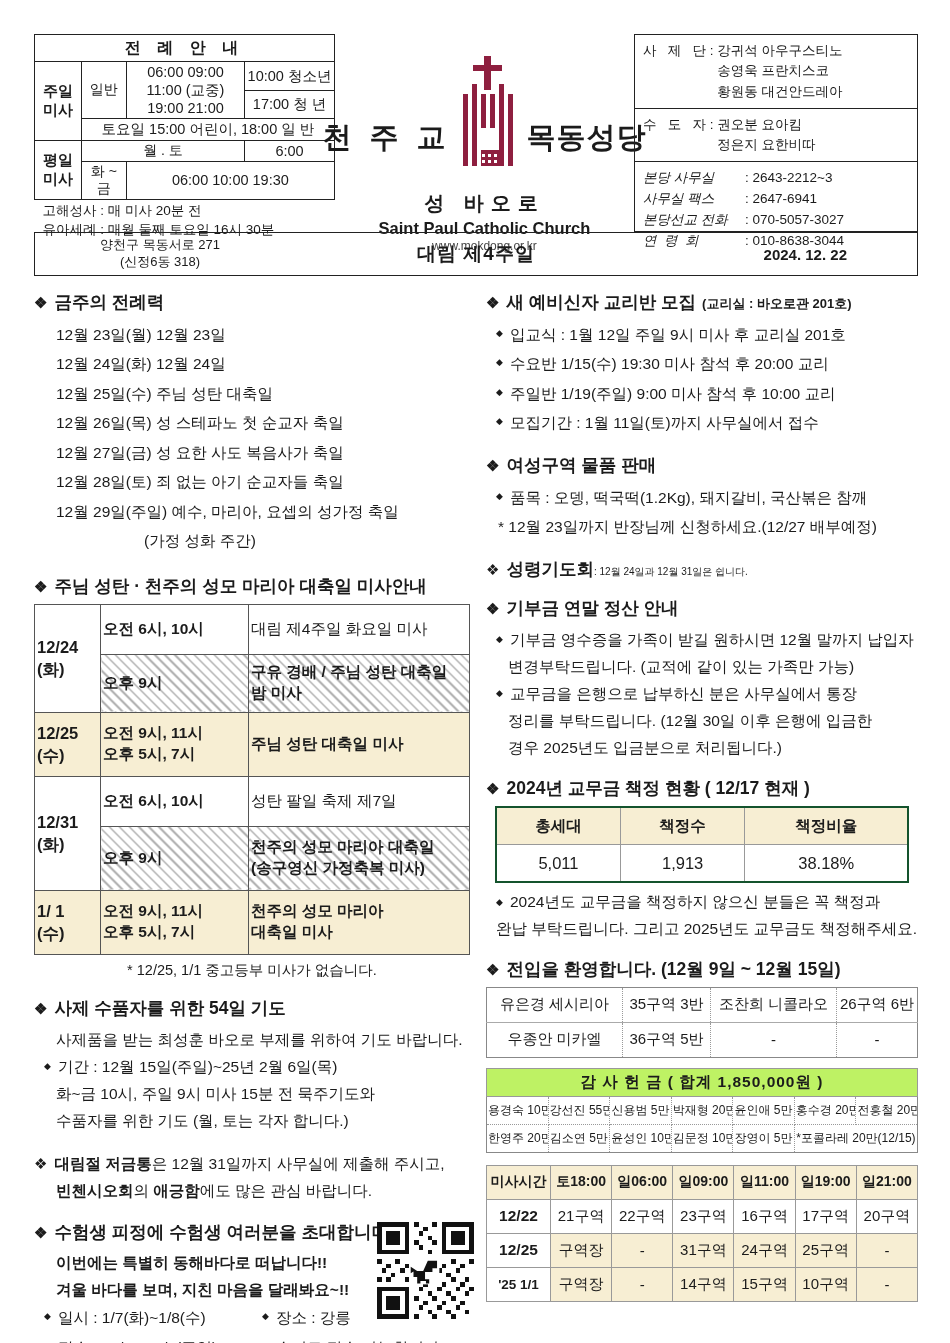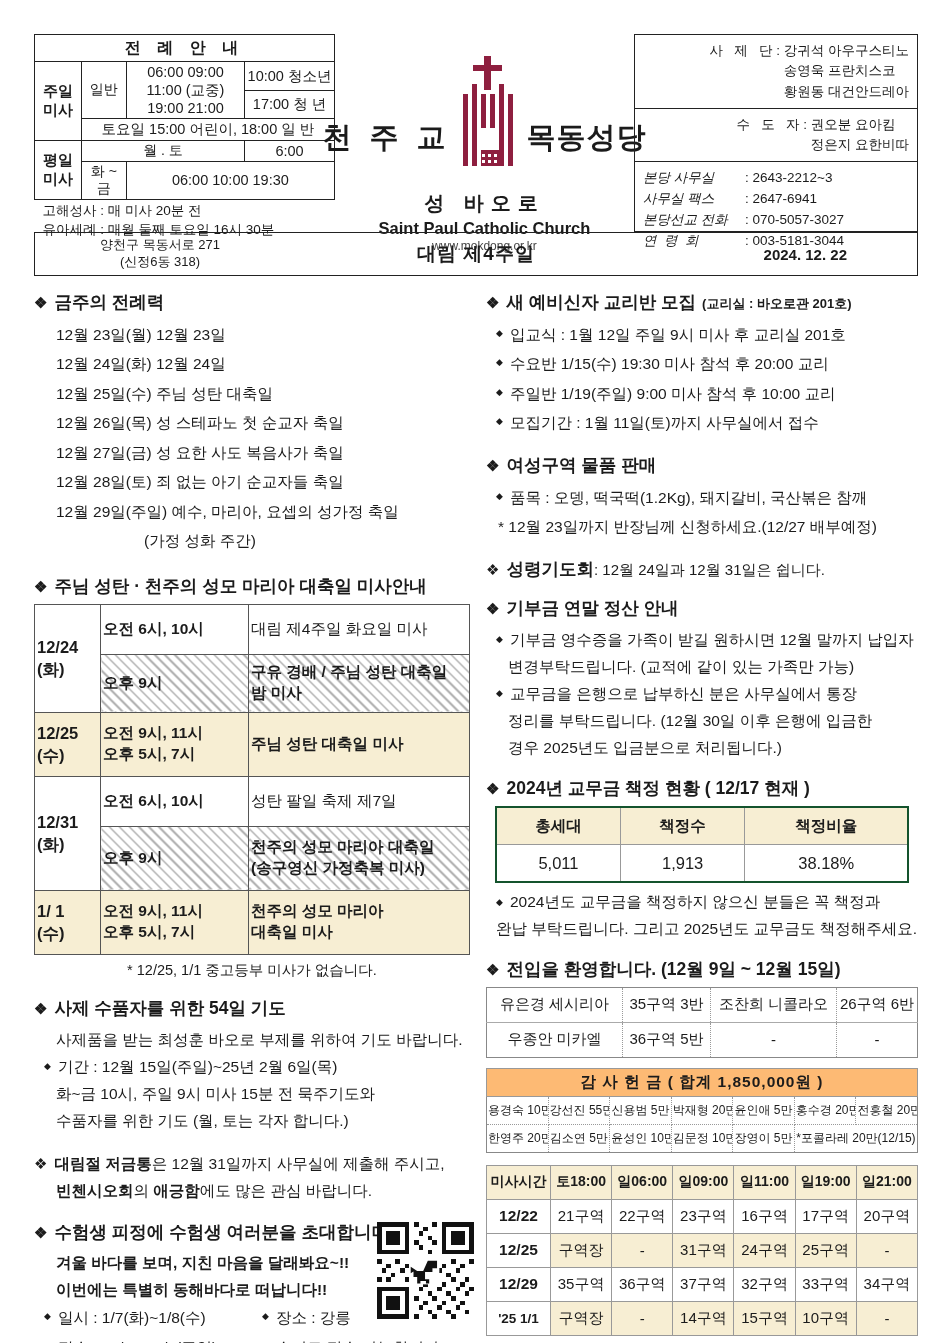--- a/index.html
+++ b/index.html
@@ -16,21 +16,21 @@
   .logo-box{width:299px;display:flex;flex-direction:column;align-items:center;justify-content:flex-start;padding-top:20px;}
   .logo-main{display:flex;align-items:flex-end;}
   .logo-kr{font-weight:bold;font-size:29px;letter-spacing:5px;margin-bottom:14px;white-space:nowrap;}
   .logo-kr.rt{letter-spacing:1px;margin-left:2px;}
   .patron{font-size:20px;font-weight:bold;letter-spacing:7px;margin-top:18px;}
   .en-name{font-size:16.5px;font-weight:bold;margin-top:2px;}
   .url{font-size:12px;color:#444;margin-top:1px;}
   .contact-box{width:284px;border:1.5px solid #222;display:flex;flex-direction:column;font-size:13.5px;}
   .contact-sec{padding:6px 8px;line-height:1.5;}
   .contact-sec + .contact-sec{border-top:1.5px solid #222;}
-  .c-row{display:flex;justify-content:flex-end;}
+  .c-row{display:flex;}
   .c-lab{white-space:pre;font-size:13.5px;}
   .office-row{display:flex;line-height:1.55;}
   .office-row .ol{width:102px;white-space:pre;font-style:italic;}
   
   .title-bar{border:1.5px solid #222;height:42px;margin-top:0px;display:flex;align-items:center;position:relative;}
   .tb-addr{width:250px;text-align:center;font-size:13px;line-height:1.3;}
   .tb-title{position:absolute;left:0;right:0;text-align:center;font-size:19px;font-weight:bold;letter-spacing:1px;}
   .tb-date{margin-left:auto;margin-right:70px;font-size:15px;font-weight:bold;z-index:1;background:#fff;}
   
   .columns{display:flex;gap:16px;margin-top:10px;}
@@ -64,21 +64,21 @@
   table.assess{border-collapse:collapse;width:96%;margin:4px auto 6px auto;border:2px solid #14532d;}
   table.assess td{border:1.4px solid #999;text-align:center;font-size:15.5px;height:34px;}
   table.assess tr.hd td{background:#f7eed3;font-weight:bold;}
   table.assess tr.vl td{font-size:16.5px;}
   table.welcome{border-collapse:collapse;width:100%;margin-top:4px;border:1.4px solid #888;}
   table.welcome td{border-top:1.2px solid #aaa;border-left:1.2px dotted #999;text-align:center;font-size:15px;height:32px;}
   table.welcome tr:first-child td{border-top:none;}
   table.welcome td:first-child{border-left:none;}
   table.thanks{border-collapse:collapse;width:100%;margin-top:10px;border:1.6px solid #888;table-layout:fixed;}
   table.thanks td{border:1.2px dotted #999;text-align:center;font-size:12px;height:25px;white-space:nowrap;overflow:hidden;}
-  table.thanks td.t-title{background:#fdba74;font-size:15.5px;font-weight:bold;border:1.2px solid #999;letter-spacing:1px;}
+  table.thanks td.t-title{background:#bef264;font-size:15.5px;font-weight:bold;border:1.2px solid #999;letter-spacing:1px;}
   table.zones{border-collapse:collapse;width:100%;margin-top:12px;border:1.6px solid #777;table-layout:fixed;}
   table.zones td{border:1.3px solid #999;text-align:center;font-size:15px;height:31px;}
   table.zones tr.zh td{background:#f7eed3;font-weight:bold;font-size:14px;}
   table.zones td.zd{font-weight:bold;font-size:15.5px;}
   table.zones tr.alt td{background:#f7eed3;}
   table.zones tr.alt td.zd{background:#fff;}
 </style>
 </head>
 <body>
 
@@ -280,21 +280,21 @@
         <div class="office-row">
             <span class="ol">사무실 팩스</span>
             <span>: 2647-6941</span>
           </div>
         <div class="office-row">
             <span class="ol">본당선교 전화</span>
             <span>: 070-5057-3027</span>
           </div>
         <div class="office-row">
             <span class="ol">연  령  회</span>
-            <span>: 003-5181-3044</span>
+            <span>: 010-8638-3044</span>
           </div>
       </div>
     </div>
   </div>
 
   <div class="title-bar">
     <div class="tb-addr">
       <div>양천구 목동서로 271</div>
         <div>(신정6동 318)</div>
     </div>
@@ -401,22 +401,22 @@
       <div class="sec-h" style="margin-top:16px;display:block;font-weight:normal;font-size:15.5px;line-height:1.75">
         <span class="di" style="font-size:15px;margin-right:7px">❖</span><b class="inb">대림절 저금통</b><span>은 12월 31일까지 사무실에 제출해 주시고,</span>
         <div style="padding-left:22px"><b class="inb">빈첸시오회</b><span>의 </span><b class="inb">애긍함</b><span>에도 많은 관심 바랍니다.</span></div>
       </div>
 
       <div class="retreat">
         <div class="sec-h" style="margin-top:16px;margin-right:-100px">
           <span class="di">❖</span>
           <span>수험생 피정에 수험생 여러분을 초대합니다.</span>
         </div>
+        <div class="bodyln" style="font-weight:bold;line-height:1.7">이번에는 특별히 동해바다로 떠납니다!!</div>
         <div class="bodyln" style="font-weight:bold;line-height:1.7">겨울 바다를 보며, 지친 마음을 달래봐요~!!</div>
-        <div class="bodyln" style="font-weight:bold;line-height:1.7">이번에는 특별히 동해바다로 떠납니다!!</div>
         <svg class="qr-abs" viewBox="0 0 21 21">
           <use href="#qr"></use>
           <rect x="7.5" y="7.5" width="6" height="6" fill="#fff"></rect>
           <path d="M11 8.4 h2 v1.6 h-1 v0.8 h-1.6 v1.6 l0.9 0 v0.9 h-0.7 v-0.5 h-1.2 v0.5 h-0.7 v-1.4 h-0.8 v-1.2 l-0.6 0.4 v-1.4 l1.4 0.9 h1.3 Z" fill="#111"></path>
         </svg>
         <div class="bul2" style="margin-right:-100px">
           <span class="half">
               <span class="bd">◆</span>
               <span>일시 : 1/7(화)~1/8(수)</span>
             </span>
@@ -469,21 +469,21 @@
       </div>
       <div class="bul">
           <span class="bd">◆</span>
           <span>품목 : 오뎅, 떡국떡(1.2Kg), 돼지갈비, 국산볶은 참깨</span>
         </div>
       <div class="bodyln" style="padding-left:12px">* 12월 23일까지 반장님께 신청하세요.(12/27 배부예정)</div>
 
       <div class="sec-h" style="margin-top:15px;font-weight:normal">
         <span class="di">❖</span>
         <b class="inb">성령기도회</b>
-          <span style="font-size:15px"> : 12월 24일과 12월 31일은 쉽니다.</span>
+          <span style="font-size:10px"> : 12월 24일과 12월 31일은 쉽니다.</span>
       </div>
 
       <div class="sec-h" style="margin-top:15px">
         <span class="di">❖</span>
         <span>기부금 연말 정산 안내</span>
       </div>
       <div class="bul" style="line-height:1.75">
           <span class="bd">◆</span>
           <span>기부금 영수증을 가족이 받길 원하시면 12월 말까지 납입자</span>
         </div>
@@ -602,29 +602,20 @@
         </tr>
         <tr class="alt">
           <td class="zd">12/25</td>
           <td>구역장</td>
           <td>-</td>
           <td>31구역</td>
           <td>24구역</td>
           <td>25구역</td>
           <td>-</td>
         </tr>
-        <tr>
-          <td class="zd">12/29</td>
-          <td>35구역</td>
-          <td>36구역</td>
-          <td>37구역</td>
-          <td>32구역</td>
-          <td>33구역</td>
-          <td>34구역</td>
-        </tr>
         <tr class="alt">
           <td class="zd" style="font-size:13.5px">'25 1/1</td>
           <td>구역장</td>
           <td>-</td>
           <td>14구역</td>
           <td>15구역</td>
           <td>10구역</td>
           <td>-</td>
         </tr>
       </tbody>

